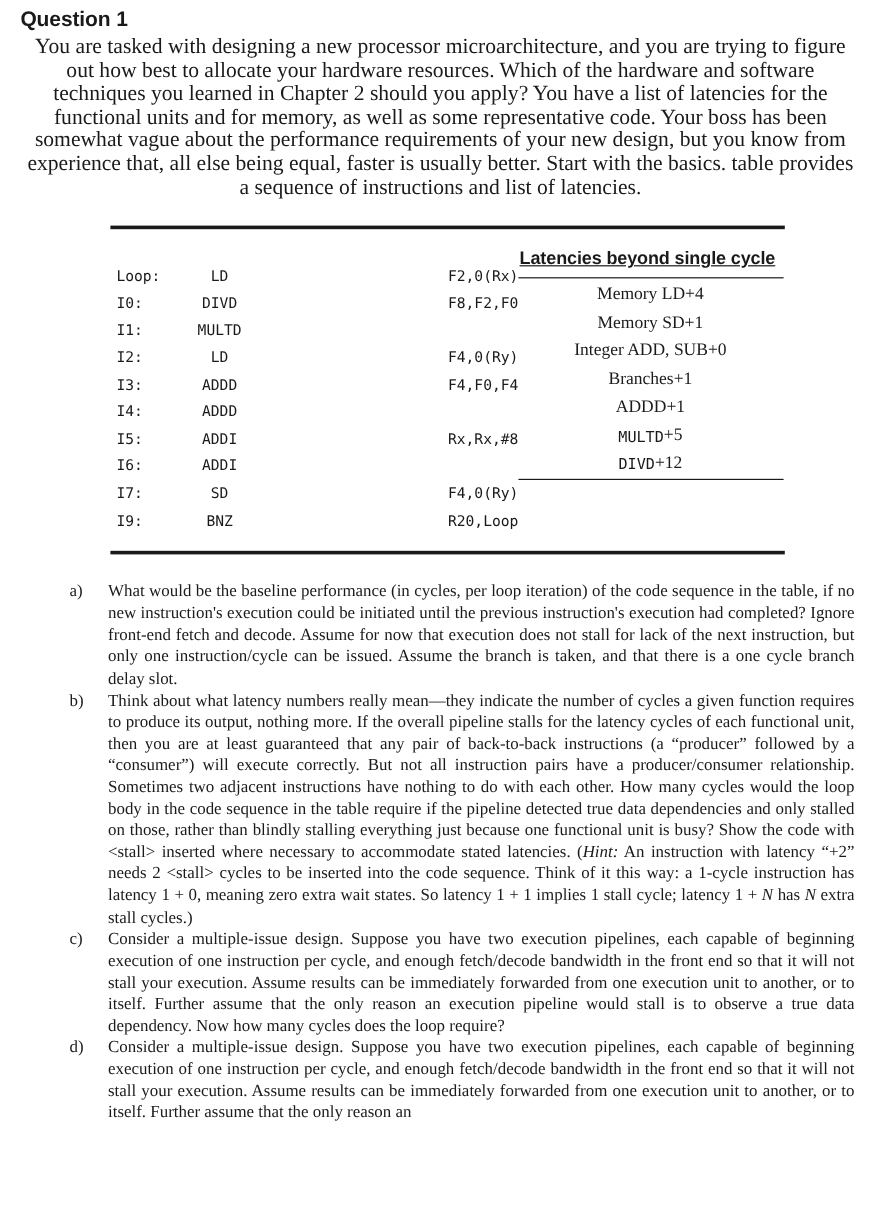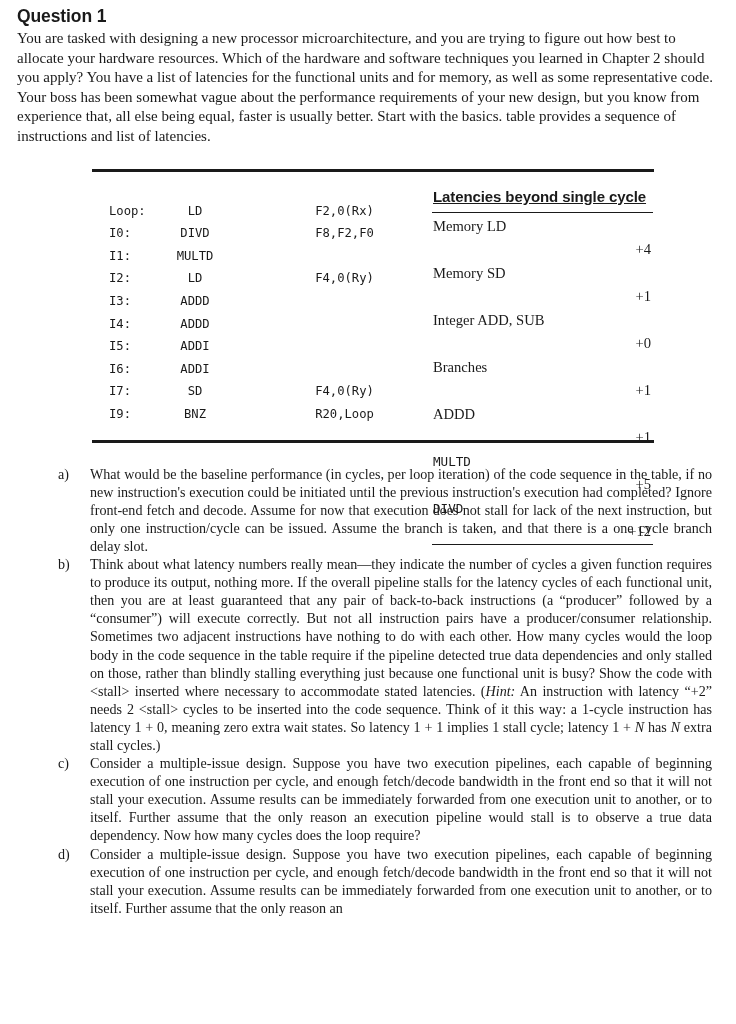--- a/index.html
+++ b/index.html
@@ -30,24 +30,24 @@
     font-family: "Liberation Sans", "DejaVu Sans", sans-serif;
     font-weight: bold;
     font-size: 17.5px;
     line-height: 20px;
     margin: 2px 0 3px 3px;
     letter-spacing: -0.1px;
   }
 
   
   .intro {
-    font-size: 15px;
+    font-size: 18px;
     line-height: 19.6px;
     margin: 0 0 0 3px;
-    text-align: left;
+    text-align: center;
     width: 700px;
   }
 
   
   .figure {
     margin: 22px 0 0 78px;
     width: 562px;
     border-top: 3px solid #1a1a1a;
     border-bottom: 3px solid #1a1a1a;
     box-sizing: content-box;
@@ -72,36 +72,35 @@
     padding-top: 14px;
     width: 340px;
     flex: 0 0 340px;
     box-sizing: border-box;
     padding-left: 5px;
   }
   .code-row {
     display: flex;
     flex-direction: row;
     white-space: pre;
-    margin-left: 12px;
   }
   .code-label {
     width: 52px;
     flex: 0 0 52px;
     text-align: left;
   }
   .code-mnem {
     width: 68px;
     flex: 0 0 68px;
     text-align: center;
     padding-right: 6px;
   }
   .code-ops {
     flex: 1 1 auto;
-    text-align: center;
+    text-align: right;
     padding-left: 22px;
   }
 
   
   .lat-table {
     flex: 1 1 auto;
     padding-top: 2px;
     padding-right: 1px;
   }
   .lat-header {
@@ -113,21 +112,20 @@
     border-bottom: 1.6px solid #1a1a1a;
     letter-spacing: -0.1px;
     text-decoration: underline;
   }
   .lat-rows {
     border-bottom: 1.6px solid #1a1a1a;
     padding-top: 2px;
   }
   .lat-row {
     display: flex;
-    flex-direction: column;
     justify-content: center;
     font-size: 14.6px;
     line-height: 23.5px;
     padding: 0 2px 0 1px;
   }
   .lat-name { text-align: left; }
   .lat-val  { text-align: right; }
   .lat-row.mono .lat-name {
     font-family: "DejaVu Sans Mono", "Liberation Mono", monospace;
     font-size: 12.6px;
@@ -190,28 +188,30 @@
           <span class="code-mnem">MULTD</span>
         </div>
         <div class="code-row">
           <span class="code-label">I2:</span>
           <span class="code-mnem">LD</span>
           <span class="code-ops">F4,0(Ry)</span>
         </div>
         <div class="code-row">
           <span class="code-label">I3:</span>
           <span class="code-mnem">ADDD</span>
+          <span class="code-ops">F4,F0,F4</span>
         </div>
         <div class="code-row">
           <span class="code-label">I4:</span>
           <span class="code-mnem">ADDD</span>
         </div>
         <div class="code-row">
           <span class="code-label">I5:</span>
           <span class="code-mnem">ADDI</span>
+          <span class="code-ops">Rx,Rx,#8</span>
         </div>
         <div class="code-row">
           <span class="code-label">I6:</span>
           <span class="code-mnem">ADDI</span>
         </div>
         <div class="code-row">
           <span class="code-label">I7:</span>
           <span class="code-mnem">SD</span>
           <span class="code-ops">F4,0(Ry)</span>
         </div>

